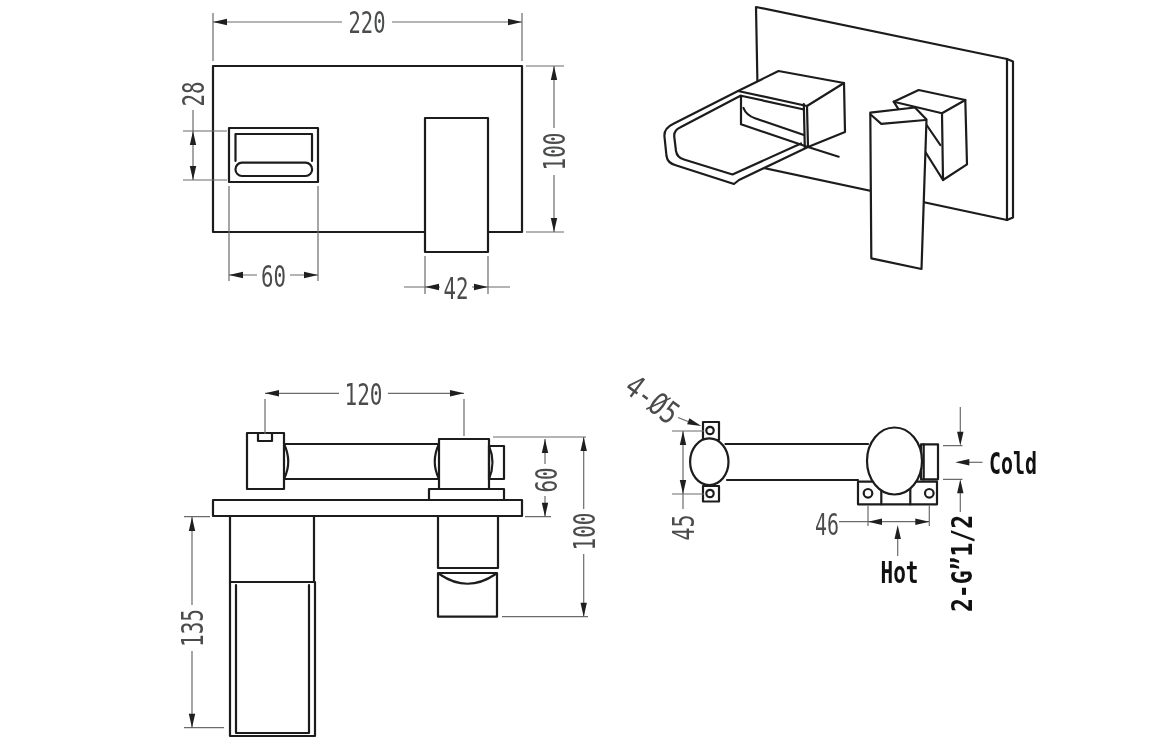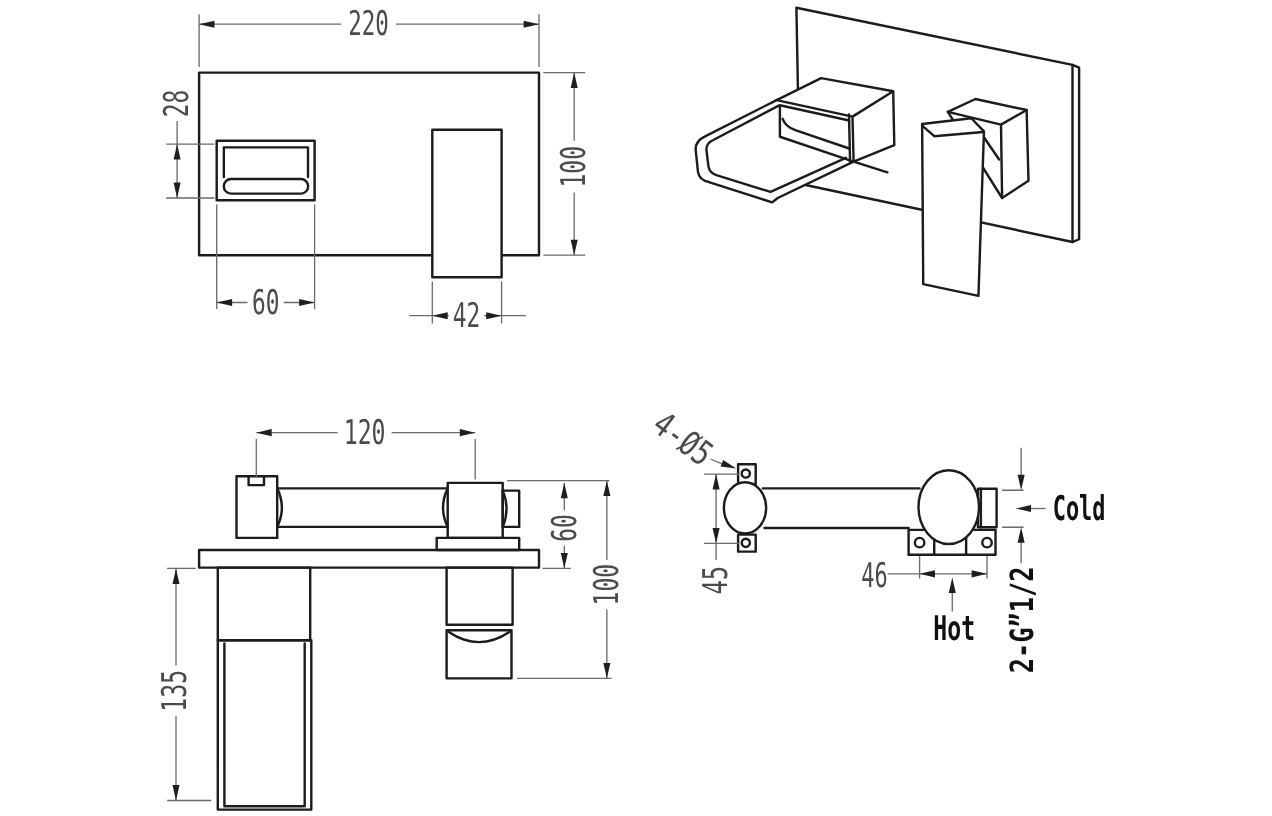--- a/index.html
+++ b/index.html
@@ -1,16 +1,16 @@
 <!DOCTYPE html>
 <html><head>
 <meta charset="utf-8">
 <style>
   html,body{margin:0;padding:0;background:#ffffff;}
-  .stage{width:1040px;height:742px;position:relative;background:#ffffff;overflow:hidden;}
+  .stage{width:1040px;height:742px;position:relative;background:#ffffff;overflow:hidden;padding-left:32px;}
   svg{display:block;}
   .part{stroke:#1c1c1c;stroke-width:2.2;fill:none;stroke-linejoin:round;stroke-linecap:round;}
   .partfill{stroke:#1c1c1c;stroke-width:2.2;fill:#ffffff;stroke-linejoin:round;stroke-linecap:round;}
   .thin{stroke:#6a6b6b;stroke-width:1.2;fill:none;stroke-linecap:butt;}
   .arrow{fill:#1f1f1f;stroke:none;}
   .dimtext{font-family:"DejaVu Sans Mono","Liberation Mono",monospace;font-size:31px;fill:#4a4b4c;}
   .boldtext{font-family:"DejaVu Sans Mono","Liberation Mono",monospace;font-size:31px;font-weight:bold;fill:#111111;}
 </style>
 </head>
 <body>

